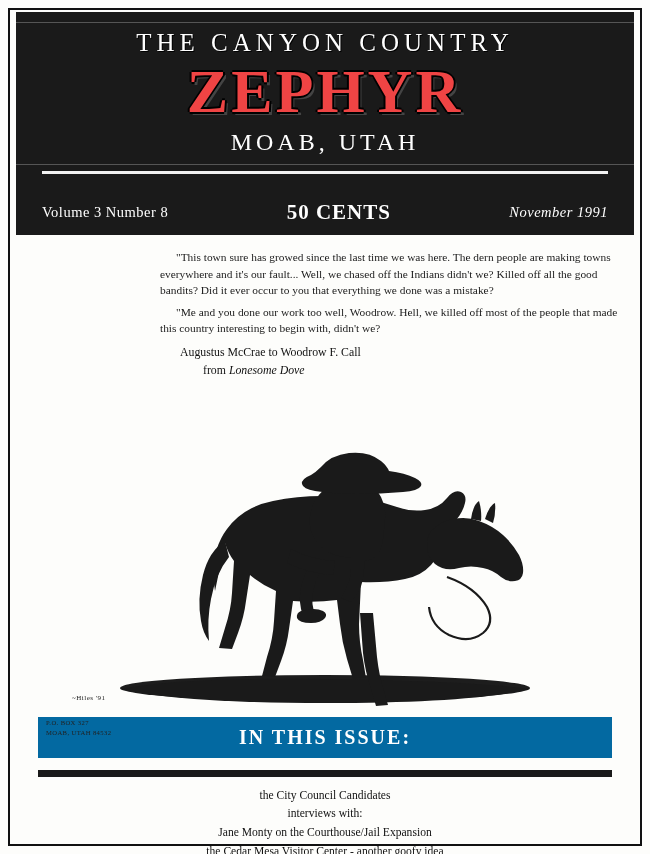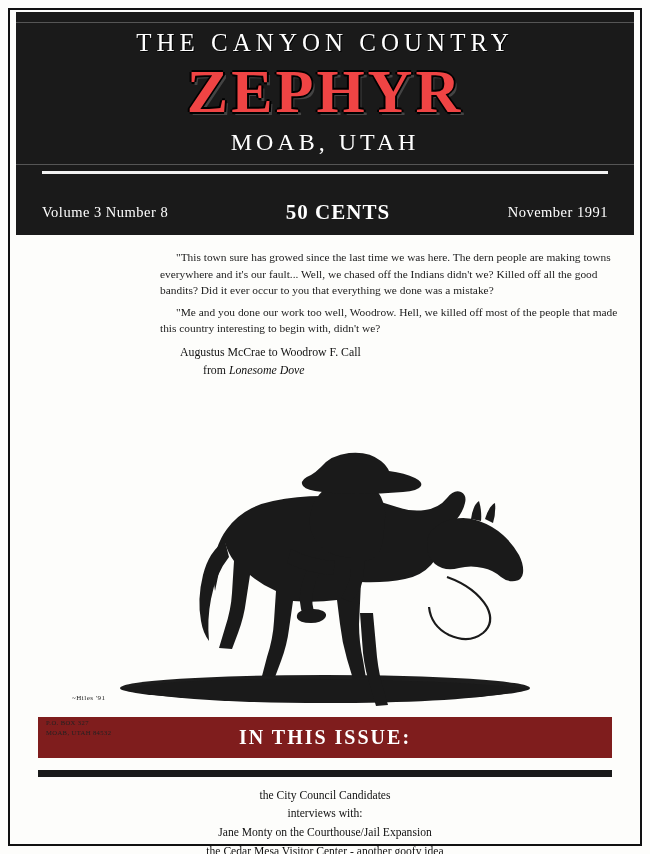--- a/index.html
+++ b/index.html
@@ -90,20 +90,21 @@
   .issue-vol {
     letter-spacing: 0.5px;
   }
   .issue-price {
     font-size: 21px;
     font-weight: bold;
     letter-spacing: 1px;
   }
   .issue-date {
     letter-spacing: 0.5px;
+    font-style: italic;
   }
 
   
   .quote-wrap {
     margin: 14px 22px 0 150px;
     font-size: 11.4px;
     line-height: 1.42;
     color: #1a1a1a;
     text-align: left;
   }
@@ -139,21 +140,21 @@
     bottom: 9px;
     font-size: 7px;
     font-family: Liberation Serif, serif;
     color: #222;
     letter-spacing: 0.5px;
   }
 
   
   .issue-banner {
     margin: 6px 28px 12px 28px;
-    background: #7f1d1d;
+    background: #0369a1;
     color: #fff;
     text-align: center;
     padding: 9px 0 9px 0;
     font-size: 20px;
     font-weight: bold;
     letter-spacing: 2px;
   }
   .banner-rule {
     margin: 6px 28px 0 28px;
     height: 7px;

